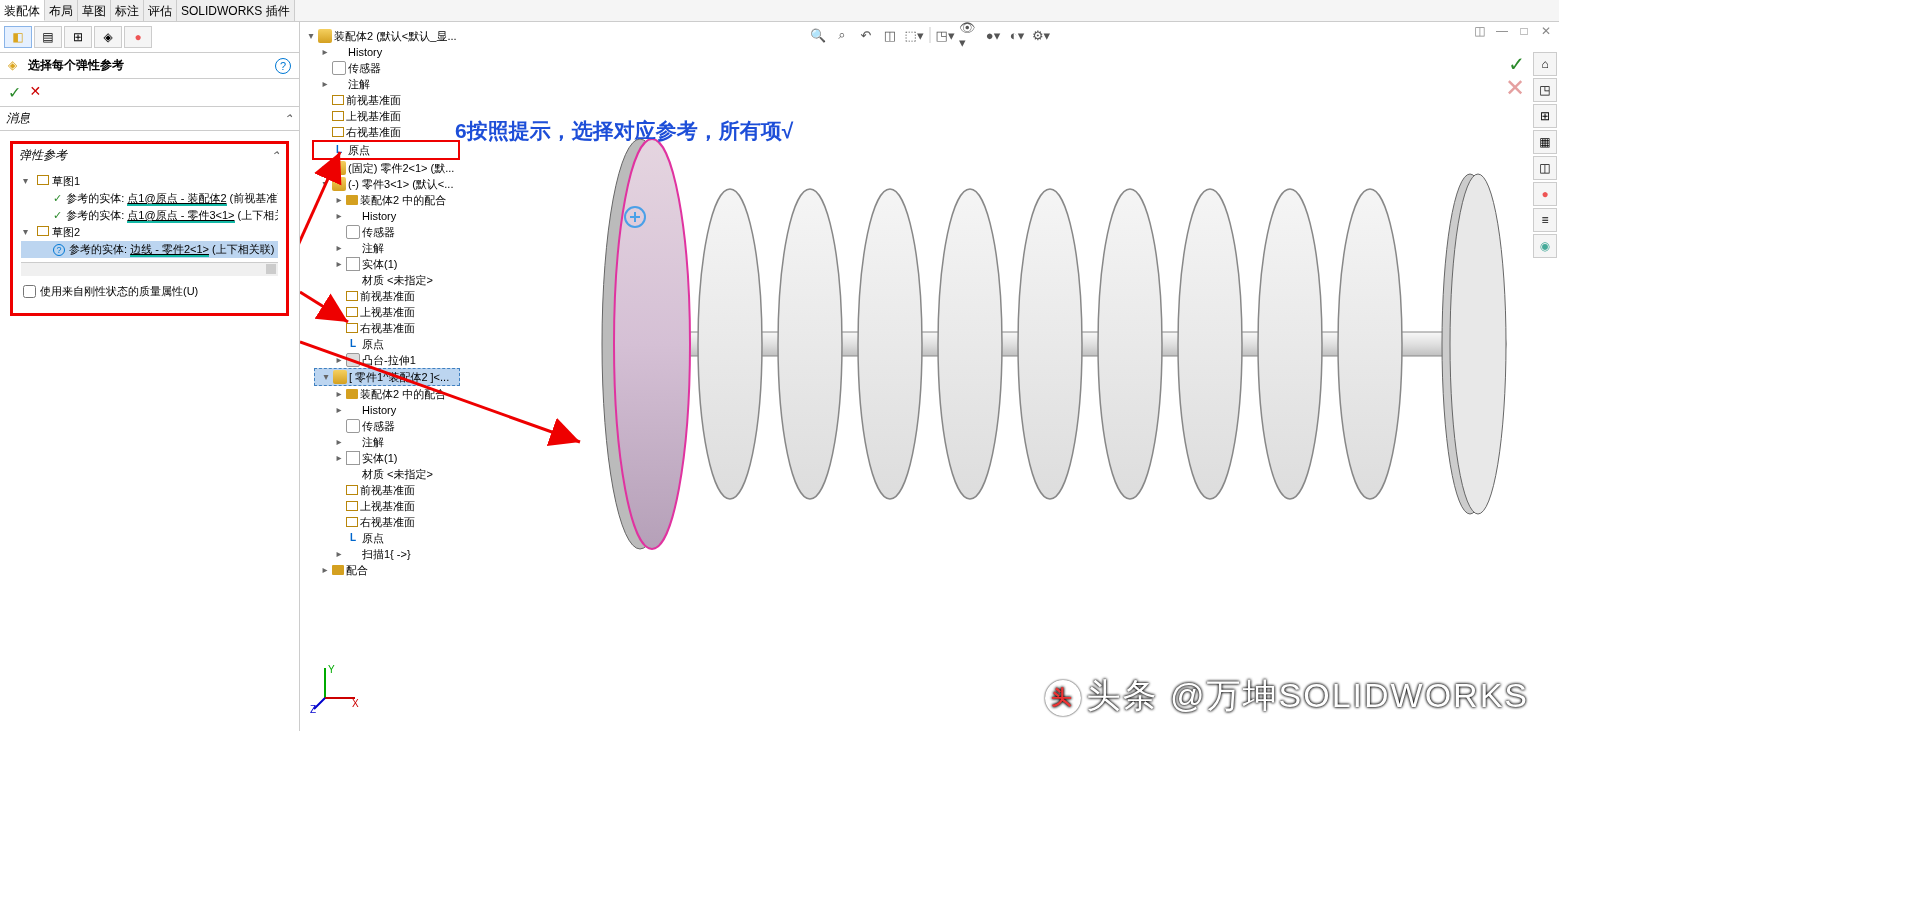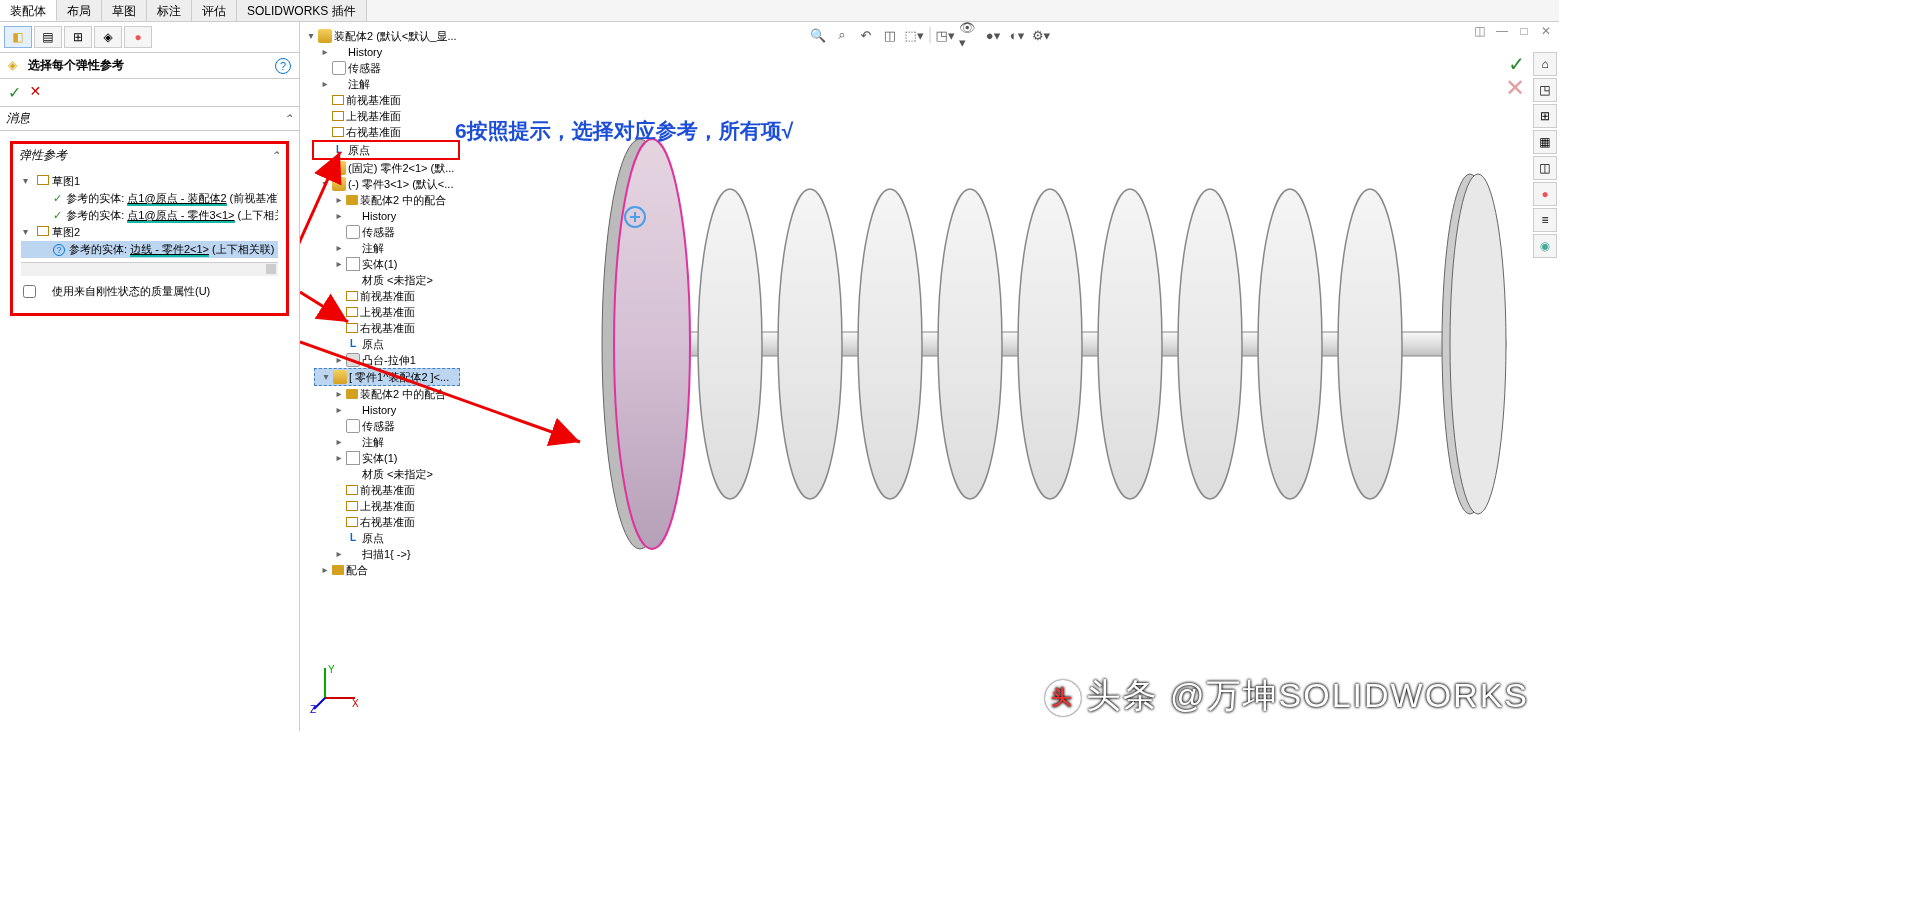--- a/index.html
+++ b/index.html
@@ -1,18 +1,18 @@
 <!DOCTYPE html>
 <html><head>
 <meta charset="utf-8">
 <style>
 * { box-sizing: border-box; margin: 0; padding: 0; font-family: "Microsoft YaHei", sans-serif; }
 body { width: 1559px; height: 731px; background: #fff; overflow: hidden; font-size: 12px; position: relative; }
 .tabs { display: flex; border-bottom: 1px solid #ccc; background: #f5f5f5; height: 22px; }
-.tab { padding: 3px 10px; border-right: 1px solid #ccc; background: #eee; cursor: pointer; font-size: 12px; }
+.tab { padding: 3px 4px; border-right: 1px solid #ccc; background: #eee; cursor: pointer; font-size: 12px; }
 .tab.active { background: #fff; border-bottom: 1px solid #fff; }
 .main { display: flex; height: calc(100% - 22px); }
 .left-panel { width: 300px; border-right: 1px solid #ccc; display: flex; flex-direction: column; }
 .panel-tabs { display: flex; border-bottom: 1px solid #ccc; padding: 4px; gap: 2px; }
 .panel-tab { width: 28px; height: 22px; border: 1px solid #ccc; background: #f5f5f5; display: flex; align-items: center; justify-content: center; cursor: pointer; }
 .panel-tab.active { background: #e5f0ff; border-color: #8ab4e8; }
 .prop-header { display: flex; align-items: center; padding: 4px 8px; border-bottom: 1px solid #ccc; }
 .prop-header .icon { width: 16px; height: 16px; margin-right: 4px; }
 .prop-header .help { margin-left: auto; color: #0078d4; width: 16px; height: 16px; border: 1px solid #0078d4; border-radius: 50%; text-align: center; line-height: 14px; font-size: 11px; cursor: pointer; }
 .ok-cancel { padding: 4px 8px; display: flex; gap: 8px; }
@@ -26,21 +26,21 @@
 .ref-tree .node { padding: 1px 0 1px 16px; position: relative; white-space: nowrap; overflow: hidden; }
 .ref-tree .node.sub { padding-left: 32px; }
 .ref-tree .expander { position: absolute; left: 2px; top: 2px; cursor: pointer; color: #666; font-size: 10px; }
 .ref-tree .green-check { display: inline-block; color: #2a8a2a; margin-right: 4px; }
 .ref-tree .q-mark { display: inline-block; color: #0078d4; margin-right: 4px; border: 1px solid #0078d4; border-radius: 50%; width: 12px; height: 12px; text-align: center; line-height: 10px; font-size: 9px; }
 .ref-tree .selected { background: #bcd5f0; }
 .sketch-icon { display: inline-block; width: 12px; height: 10px; border: 1px solid #b8860b; margin-right: 3px; }
 .underlined { border-bottom: 2px solid #14b8a6; text-decoration: underline; }
 .scroll-hint { height: 14px; border-top: 1px solid #ccc; background: #f0f0f0; margin-top: 4px; position: relative; }
 .scroll-hint::after { content: ""; position: absolute; right: 2px; top: 1px; width: 10px; height: 10px; background: #ccc; }
-.checkbox-row { padding: 4px 6px; font-size: 11px; display: flex; align-items: center; gap: 16px; }
+.checkbox-row { padding: 4px 6px; font-size: 11px; display: flex; align-items: center; gap: 4px; }
 .feature-tree { width: 160px; padding: 6px 0; font-size: 11px; overflow: hidden; position: relative; }
 .ft-node { padding: 1px 2px 1px 6px; white-space: nowrap; display: flex; align-items: center; gap: 2px; cursor: pointer; line-height: 14px; }
 .ft-exp { width: 10px; color: #666; font-size: 10px; flex-shrink: 0; text-align: center; }
 .ft-icon { width: 14px; height: 14px; flex-shrink: 0; display: inline-flex; align-items: center; justify-content: center; font-size: 10px; }
 .ft-icon.assy { background: linear-gradient(#f5d060, #d4a020); border-radius: 2px; }
 .ft-icon.hist { color: #666; }
 .ft-icon.sensor { color: #666; border: 1px solid #999; border-radius: 2px; }
 .ft-icon.anno { color: #888; }
 .ft-icon.plane { border: 1px solid #b8860b; width: 12px; height: 10px; }
 .ft-icon.origin { color: #0066cc; font-weight: bold; }

